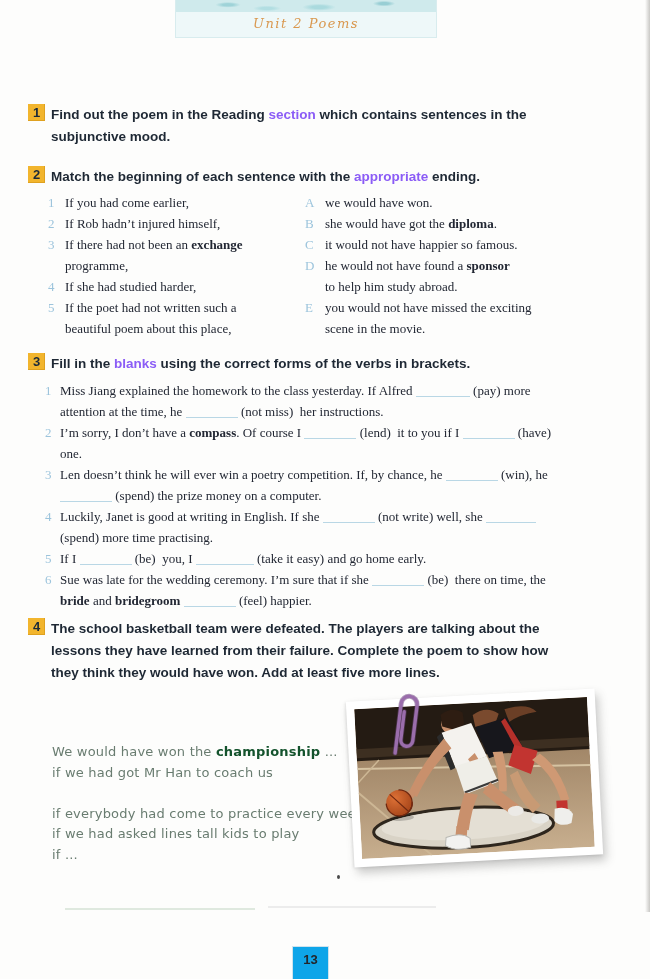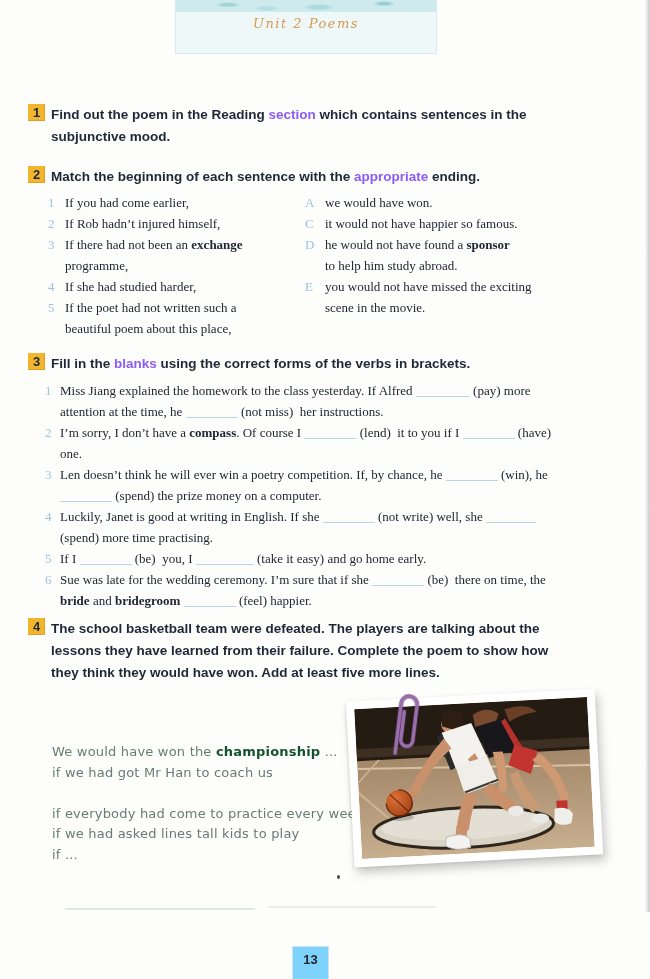--- a/index.html
+++ b/index.html
@@ -1,20 +1,20 @@
 <!DOCTYPE html>
 <html><head>
 <meta charset="utf-8">
 <style>
   html,body{margin:0;padding:0;background:#e9e9e9;}
   .page{position:relative;width:650px;height:979px;background:#fdfdfc;overflow:hidden;
         font-family:"Liberation Serif",serif;color:#232733;}
 
   
-  .unit-box{position:absolute;left:175px;top:0;width:262px;height:54px;background:#eef8f9;
+  .unit-box{position:absolute;left:175px;top:0;width:262px;height:38px;background:#eef8f9;
             border:1px solid #d8ecee;border-top:none;box-sizing:border-box;}
   .unit-strip{height:12px;background-color:#cfeaec;background-image:
       radial-gradient(ellipse 18px 4px at 20% 40%, #9fd3d8 30%, transparent 70%),
       radial-gradient(ellipse 24px 5px at 55% 60%, #aadade 30%, transparent 70%),
       radial-gradient(ellipse 16px 4px at 80% 30%, #98ced4 30%, transparent 70%),
       radial-gradient(ellipse 20px 4px at 35% 70%, #b2dee2 30%, transparent 70%);}
   .unit-title{text-align:center;font-family:"DejaVu Serif",serif;font-style:italic;font-size:13px;
               color:#d9984f;letter-spacing:1.5px;margin-top:4px;}
 
   .heading{position:absolute;left:28px;top:76px;margin:0;
@@ -50,21 +50,21 @@
   .poem .b{color:#14532d;}
 
   
   .photo{position:absolute;left:350px;top:695px;width:233px;height:150px;background:#fff;
          padding:8px;transform:rotate(-3deg);
          box-shadow:3px 6px 10px rgba(70,70,70,.28), -1px 1px 3px rgba(0,0,0,.10);}
   .photo svg{display:block;width:233px;height:150px;}
   .paperclip{position:absolute;left:388px;top:688px;transform:rotate(7deg);z-index:3;}
 
   
-  .pagenum{position:absolute;left:292px;top:946px;width:37px;height:33px;background:#7dd3fc;
+  .pagenum{position:absolute;left:292px;top:946px;width:37px;height:33px;background:#0ea5e9;
            border:1px solid #cfe3ed;border-bottom:none;box-sizing:border-box;text-align:center;
            font-family:"Liberation Sans",sans-serif;font-weight:bold;font-size:13px;
            line-height:26px;color:#23262b;}
 
   
   .edge{position:absolute;right:0;top:0;width:5px;height:912px;
         background:linear-gradient(to right,rgba(0,0,0,0),#c9c8c5);}
   .scanline{position:absolute;height:2px;}
   .sl1{left:65px;top:908px;width:190px;background:#dfe9df;}
   .sl2{left:268px;top:906px;width:168px;background:#ececec;}
@@ -100,20 +100,21 @@
       <div class="ln"><span class="mk">1</span><span>If you had come earlier,</span></div>
       <div class="ln"><span class="mk">2</span><span>If Rob hadn’t injured himself,</span></div>
       <div class="ln"><span class="mk">3</span><span>If there had not been an </span><span class="b">exchange</span></div>
       <div class="ln"><span class="mk"></span><span>programme,</span></div>
       <div class="ln"><span class="mk">4</span><span>If she had studied harder,</span></div>
       <div class="ln"><span class="mk">5</span><span>If the poet had not written such a</span></div>
       <div class="ln"><span class="mk"></span><span>beautiful poem about this place,</span></div>
     </div>
   <div class="serif-lines match-right">
       <div class="ln"><span class="mk">A</span><span>we would have won.</span></div>
+      <div class="ln"><span class="mk">B</span><span>she would have got the </span><span class="b">diploma</span><span>.</span></div>
       <div class="ln"><span class="mk">C</span><span>it would not have happier so famous.</span></div>
       <div class="ln"><span class="mk">D</span><span>he would not have found a </span><span class="b">sponsor</span></div>
       <div class="ln"><span class="mk"></span><span>to help him study abroad.</span></div>
       <div class="ln"><span class="mk">E</span><span>you would not have missed the exciting</span></div>
       <div class="ln"><span class="mk"></span><span>scene in the movie.</span></div>
     </div>
 
   <section class="ex" style="left:28px;top:353px;">
     <span class="badge">3</span>
     <div class="ins">

